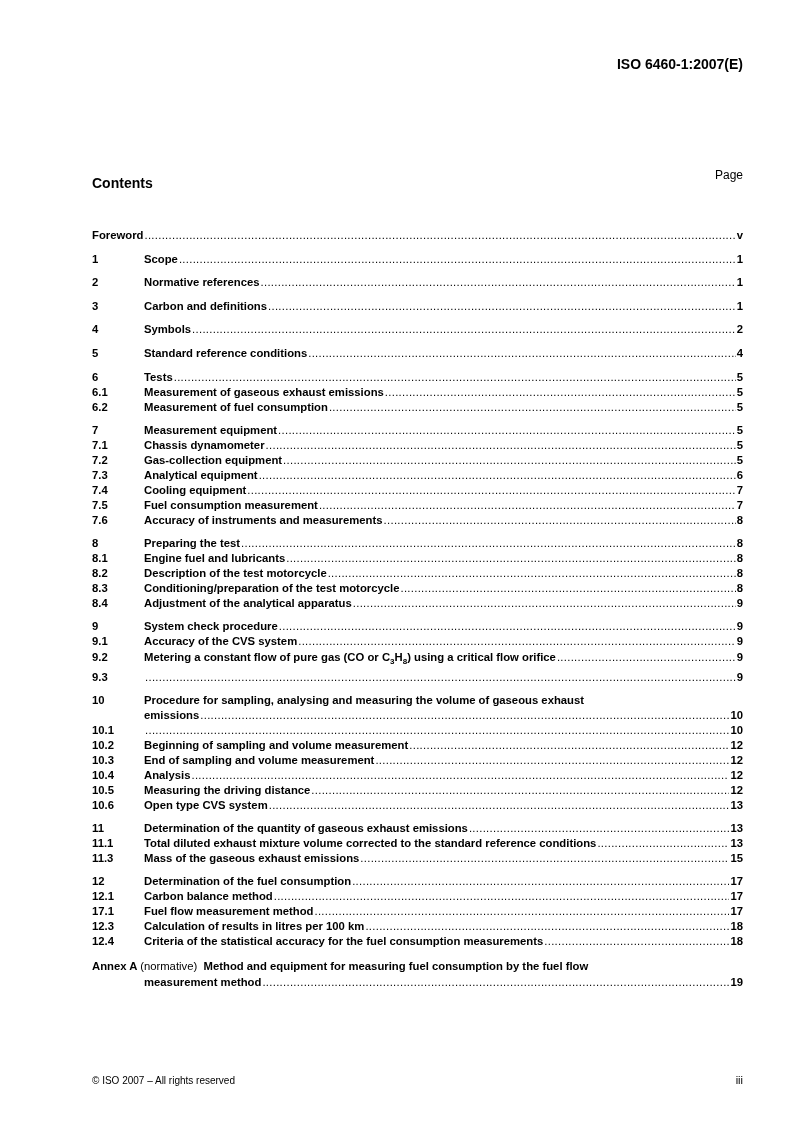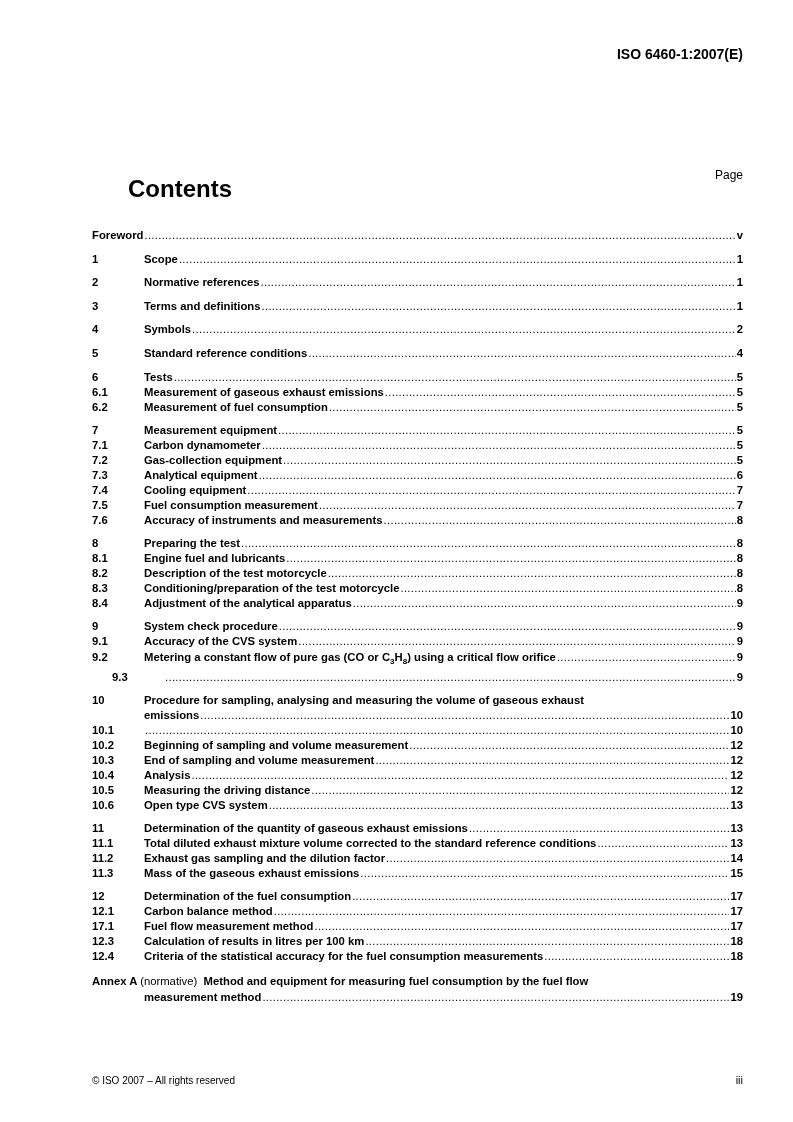--- a/index.html
+++ b/index.html
@@ -1,26 +1,26 @@
 <!DOCTYPE html>
 <html><head>
 <meta charset="utf-8">
 <style>
   html, body { margin: 0; padding: 0; background: #ffffff; }
   body {
     width: 793px; height: 1122px; position: relative; overflow: hidden;
     font-family: "Liberation Sans", sans-serif; color: #000;
   }
   .doc-id {
-    position: absolute; right: 50px; top: 46px;
+    position: absolute; right: 50px; top: 56px;
     font-size: 14px; font-weight: bold; margin-left: 32px;
   }
   .contents-title {
     position: absolute; left: 92px; top: 175px;
-    font-size: 24px; font-weight: bold; margin-left: 36px;
+    font-size: 14px; font-weight: bold;
   }
   .page-label {
     position: absolute; right: 50px; top: 168px;
     font-size: 12px;
   }
   .toc {
     position: absolute; left: 92px; top: 224px; width: 651px;
     font-size: 11.3px; font-weight: bold;
   }
   .row {
@@ -69,21 +69,21 @@
     <span class="pg">1</span>
   </div>
   <div class="row spaced">
     <span class="num">2</span>
     <span class="title">Normative references</span>
     <span class="dots"></span>
     <span class="pg">1</span>
   </div>
   <div class="row spaced">
     <span class="num">3</span>
-    <span class="title">Terms and definitions</span>
+    <span class="title">Carbon and definitions</span>
     <span class="dots"></span>
     <span class="pg">1</span>
   </div>
   <div class="row spaced">
     <span class="num">4</span>
     <span class="title">Symbols</span>
     <span class="dots"></span>
     <span class="pg">2</span>
   </div>
   <div class="row spaced">
@@ -115,21 +115,21 @@
   <div class="gap"></div>
 
   <div class="row">
     <span class="num">7</span>
     <span class="title">Measurement equipment</span>
     <span class="dots"></span>
     <span class="pg">5</span>
   </div>
   <div class="row">
     <span class="num">7.1</span>
-    <span class="title">Carbon dynamometer</span>
+    <span class="title">Chassis dynamometer</span>
     <span class="dots"></span>
     <span class="pg">5</span>
   </div>
   <div class="row">
     <span class="num">7.2</span>
     <span class="title">Gas-collection equipment</span>
     <span class="dots"></span>
     <span class="pg">5</span>
   </div>
   <div class="row">
@@ -201,21 +201,21 @@
     <span class="title">Accuracy of the CVS system</span>
     <span class="dots"></span>
     <span class="pg">9</span>
   </div>
   <div class="row" style="height:17px;line-height:17px;">
     <span class="num">9.2</span>
     <span class="title"><span>Metering a constant flow of pure gas (CO or C</span><sub>3</sub><span>H</span><sub>8</sub><span>) using a critical flow orifice</span></span>
     <span class="dots"></span>
     <span class="pg">9</span>
   </div>
-  <div class="row" style="height:22px;line-height:22px;margin-left:20px;">
+  <div class="row" style="height:22px;line-height:22px;">
     <span class="num">9.3</span>
     <span class="dots"></span>
     <span class="pg">9</span>
   </div>
   <div class="gap-sm"></div>
 
   <div class="row">
     <span class="num">10</span>
     <span class="title">Procedure for sampling, analysing and measuring the volume of gaseous exhaust</span>
   </div>
@@ -266,26 +266,20 @@
     <span class="num">11</span>
     <span class="title">Determination of the quantity of gaseous exhaust emissions</span>
     <span class="dots"></span>
     <span class="pg">13</span>
   </div>
   <div class="row">
     <span class="num">11.1</span>
     <span class="title">Total diluted exhaust mixture volume corrected to the standard reference conditions</span>
     <span class="dots"></span>
     <span class="pg">13</span>
-  </div>
-  <div class="row">
-    <span class="num">11.2</span>
-    <span class="title">Exhaust gas sampling and the dilution factor</span>
-    <span class="dots"></span>
-    <span class="pg">14</span>
   </div>
   <div class="row">
     <span class="num">11.3</span>
     <span class="title">Mass of the gaseous exhaust emissions</span>
     <span class="dots"></span>
     <span class="pg">15</span>
   </div>
   <div class="gap"></div>
 
   <div class="row">

